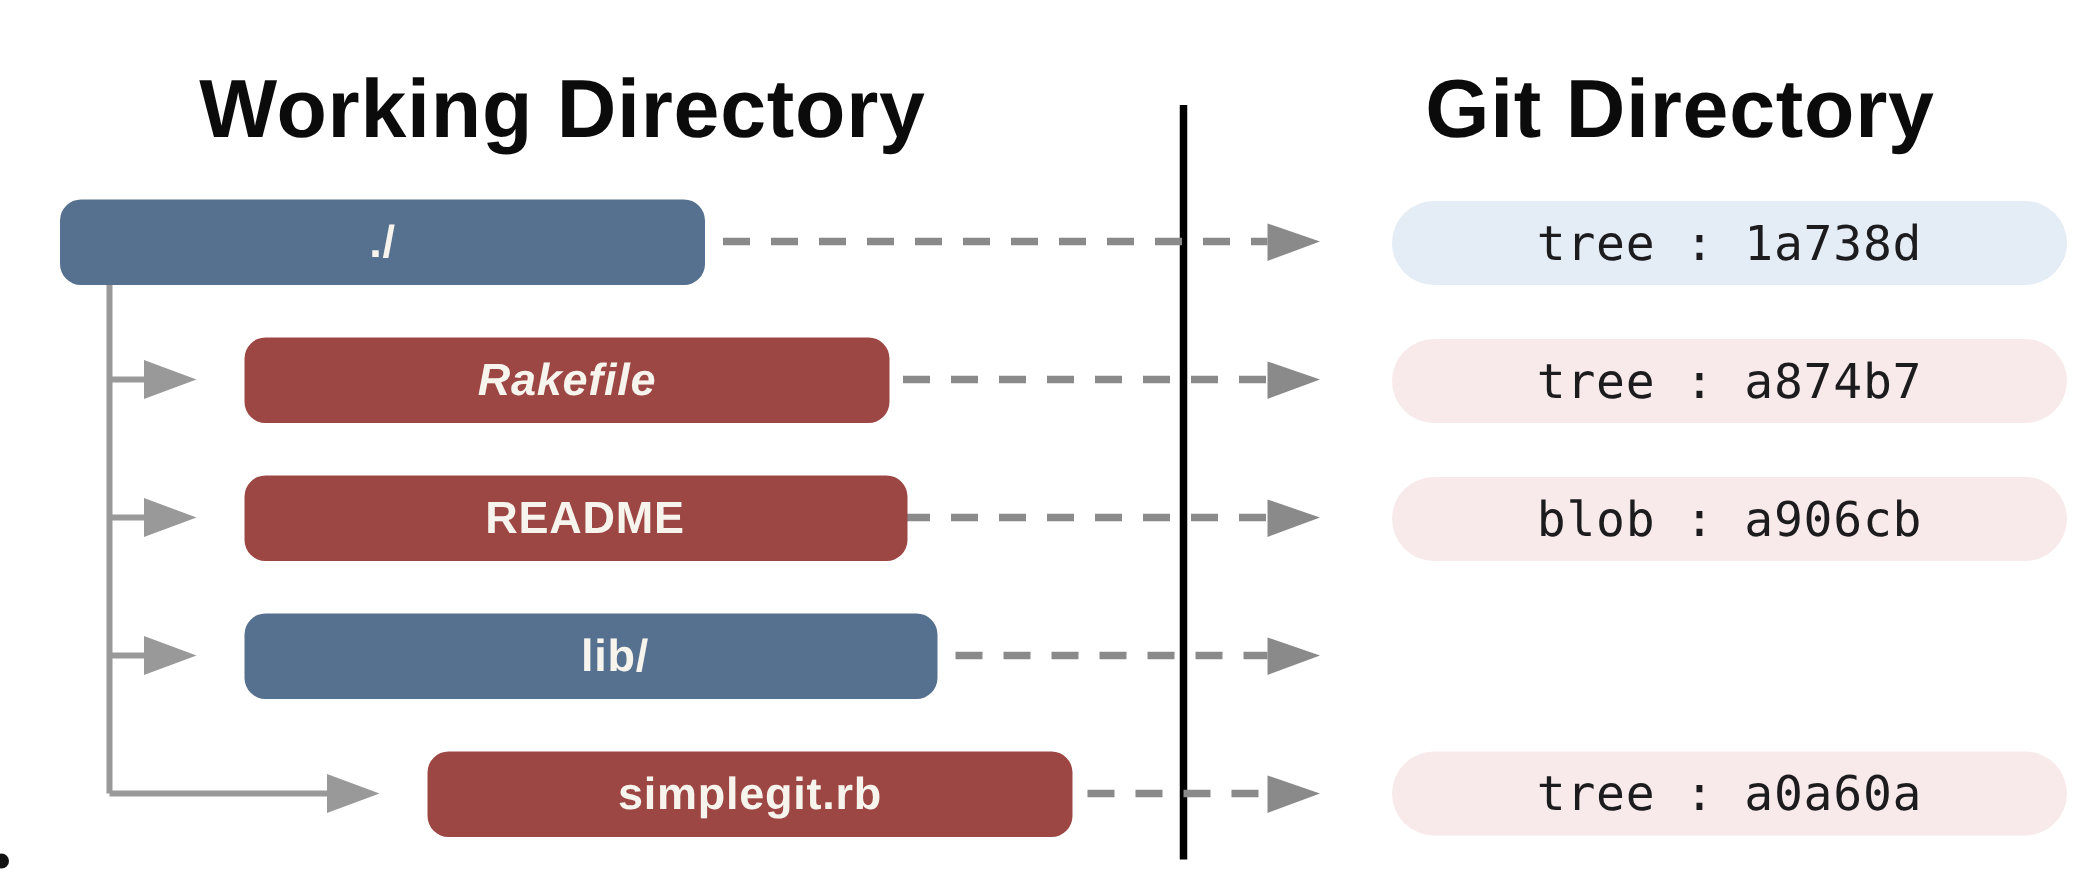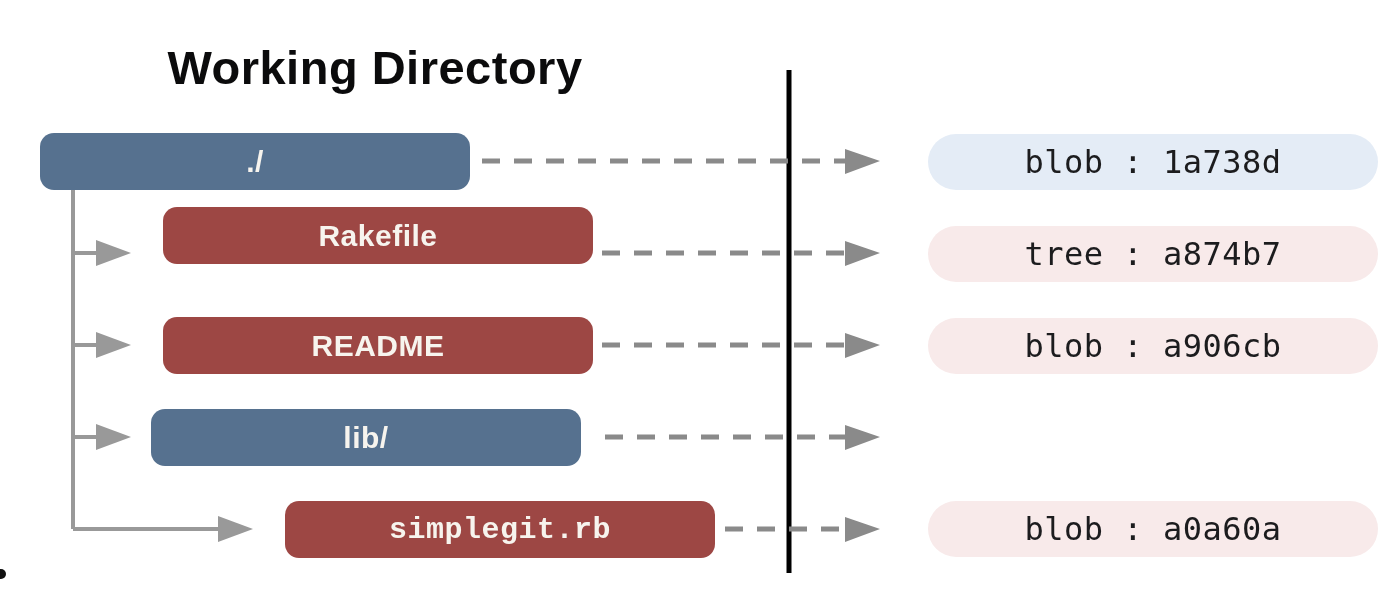--- a/index.html
+++ b/index.html
@@ -21,21 +21,21 @@
     width:1400px;height:590px;
     background:var(--page-bg);
     overflow:hidden;
     font-family:"Liberation Sans",sans-serif;
   }
   .overlay{position:absolute;left:0;top:0;width:1400px;height:590px;}
 
   .title{
     position:absolute;
     margin:0;
-    font-size:47px;
+    font-size:55px;
     font-weight:700;
     letter-spacing:0.5px;
     color:var(--title-text);
     text-align:center;
     top:40px;
   }
   .title-left{left:125px;width:500px;}
   .title-right{left:905px;width:430px;}
 
   .node{
@@ -45,24 +45,24 @@
     border-radius:14px;
     display:flex;align-items:center;justify-content:center;
     color:var(--node-text);
     font-size:30px;
     font-weight:600;
     letter-spacing:0.5px;
   }
   .node--dir{background:var(--directory-bg);}
   .node--file{background:var(--file-bg);}
   .n1{left:40px;top:133px;}
-  .n2{left:163px;top:207px;}
-  .n3{left:163px;top:317px;}
-  .n4{left:151px;top:409px;}
-  .n5{left:285px;top:501px;font-family:Liberation Mono, monospace;}
+  .n2{left:163px;top:225px;font-style:italic;}
+  .n3{left:163px;top:317px;padding-left:12px;}
+  .n4{left:163px;top:409px;padding-left:32px;}
+  .n5{left:285px;top:501px;}
 
   .pill{
     position:absolute;
     left:928px;
     width:450px;height:56px;
     border-radius:28px;
     display:flex;align-items:center;justify-content:center;
     font-family:"DejaVu Sans Mono",monospace;
     font-size:32px;
     color:var(--pill-text);
@@ -82,20 +82,21 @@
   .tree-head{fill:var(--connector);}
   .divider-line{stroke:var(--divider);stroke-width:5;}
   .stray-dot{fill:#111111;}
 </style>
 </head>
 <body>
 
 <div class="canvas">
 
   <h1 class="title title-left">Working Directory</h1>
+  <h1 class="title title-right">Git Directory</h1>
 
   <svg class="overlay" viewBox="0 0 1400 590" xmlns="http://www.w3.org/2000/svg" aria-hidden="true">
 
     <line class="divider-line" x1="789" y1="70" x2="789" y2="573"></line>
 
     <g>
       <path class="tree-line" d="M73,190 L73,529"></path>
       <path class="tree-line" d="M73,253 L96,253"></path>
       <polygon class="tree-head" points="96,240 96,266 131,253"></polygon>
       <path class="tree-line" d="M73,345 L96,345"></path>
@@ -125,18 +126,18 @@
 
     <circle class="stray-dot" cx="1" cy="574" r="5"></circle>
   </svg>
 
   <div class="node node--dir n1">./</div>
   <div class="node node--file n2">Rakefile</div>
   <div class="node node--file n3">README</div>
   <div class="node node--dir n4">lib/</div>
   <div class="node node--file n5">simplegit.rb</div>
 
-  <div class="pill pill--tree p1">blob : 1a738d</div>
+  <div class="pill pill--tree p1">tree : 1a738d</div>
   <div class="pill pill--blob p2">tree : a874b7</div>
   <div class="pill pill--blob p3">blob : a906cb</div>
-  <div class="pill pill--blob p5">blob : a0a60a</div>
+  <div class="pill pill--blob p5">tree : a0a60a</div>
 
 </div>
 
 </body></html>

